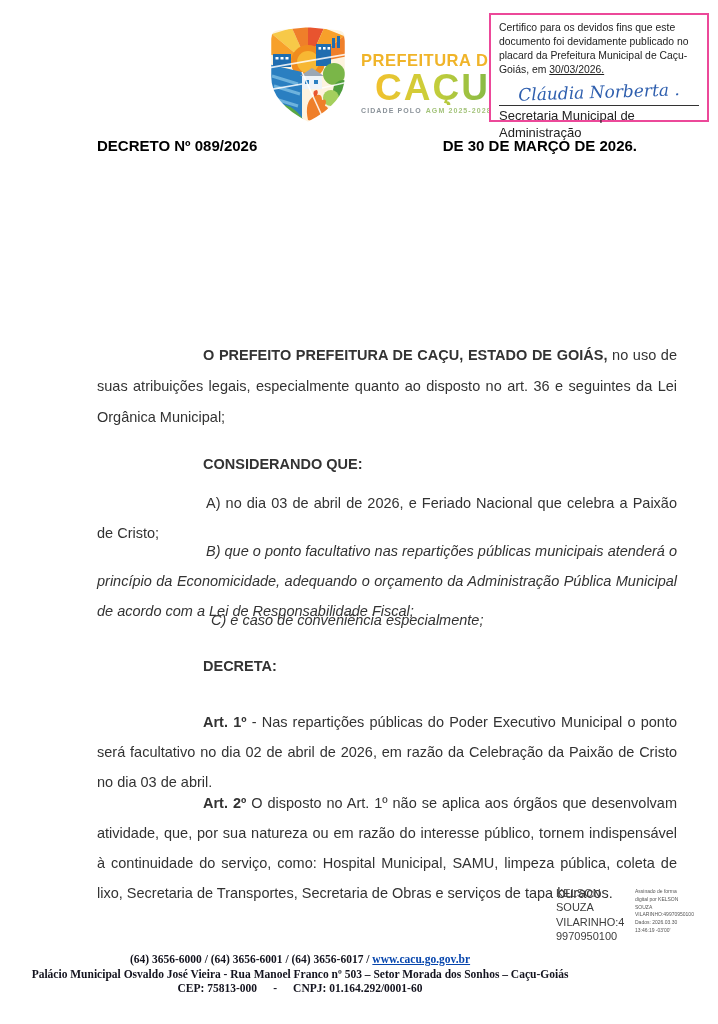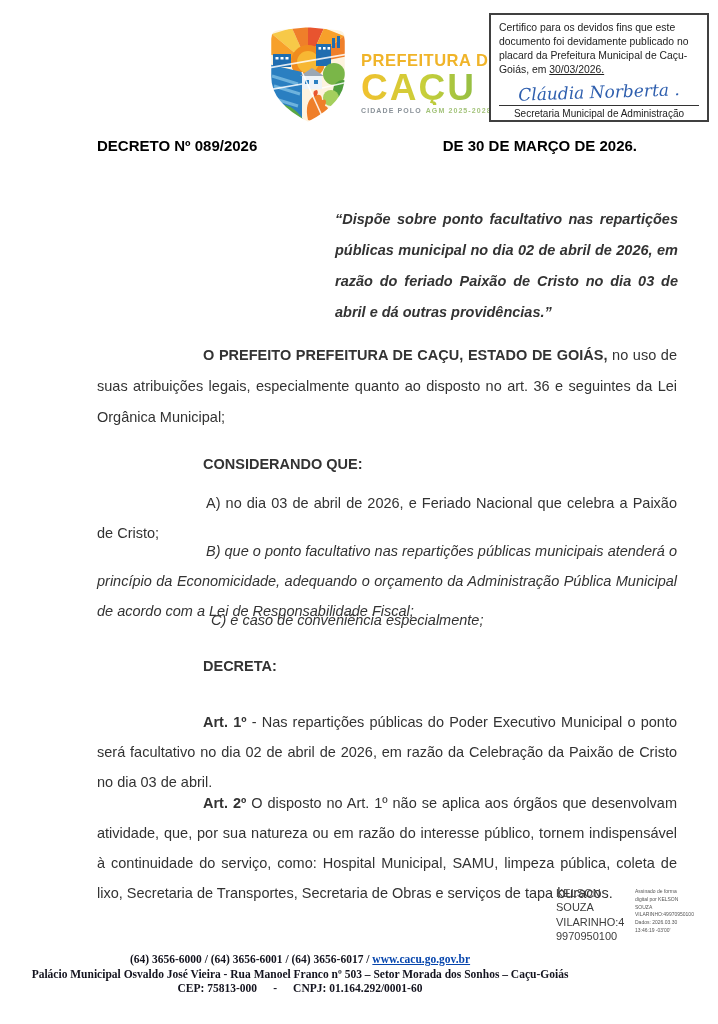--- a/index.html
+++ b/index.html
@@ -19,43 +19,43 @@
   .logo-wrap { left: 262px; top: 24px; display: flex; gap: 7px; }
   .wordmark { margin-top: 27px; }
   .wordmark .line1 {
     font-size: 16.5px; font-weight: 800; letter-spacing: 0.5px;
     color: #f0b429;
   }
   .wordmark .line2 {
     font-size: 37px; font-weight: 800; letter-spacing: 2px; line-height: 0.95;
     background: linear-gradient(90deg, #f2c12e 0%, #c8cf3a 45%, #7ab648 100%);
     -webkit-background-clip: text; background-clip: text;
-    -webkit-text-fill-color: transparent; color: #8bbf3f;
+    -webkit-text-fill-color: transparent; color: #8bbf3f; margin-left: 14px;
   }
   .wordmark .tagline { margin-top: 2px; font-size: 7px; letter-spacing: 1.1px; }
   .tagline .tg-left { color: #8a9299; font-weight: 700; }
   .tagline .tg-right { color: #a3c37a; font-weight: 700; margin-left: 4px; }
 
   
   .cert-box {
     left: 489px; top: 13px; width: 220px; height: 109px;
-    border: 2px solid #404040; background: #fff;
+    border: 2px solid #ec4899; background: #fff;
     padding: 6px 8px 3px 8px;
     font-size: 10.4px; line-height: 1.34; color: #222;
   }
   .cert-date { text-decoration: underline; }
   .cert-signature {
     margin-top: 3px; text-align: center;
     font-family: "DejaVu Serif", serif; font-style: italic;
     font-size: 17px; color: #2f5fae;
     transform: rotate(-2deg);
     height: 24px; line-height: 24px;
   }
   .cert-sign-line { border-top: 1.5px solid #333; margin-top: 1px; }
-  .cert-title { text-align: center; font-size: 10px; padding-top: 1px; }
+  .cert-title { text-align: left; font-size: 13px; padding-top: 1px; }
 
   
   .decree-line {
     left: 97px; top: 137px; width: 540px;
     display: flex; justify-content: space-between;
     font-size: 15px; font-weight: 700; color: #000000;
   }
 
   
   .body-text { font-size: 14.5px; color: #333; }
@@ -169,21 +169,20 @@
     <div class="cert-signature">Cláudia Norberta .</div>
     <div class="cert-sign-line"></div>
     <div class="cert-title">Secretaria Municipal de Administração</div>
   </div>
 
   <div class="abs decree-line">
     <span>DECRETO Nº 089/2026</span>
     <span>DE 30 DE MARÇO DE 2026.</span>
   </div>
 
-  <div class="abs body-text ementa justify">“Dispõe sobre ponto facultativo nas repartições públicas municipal no dia 02 de abril de 2026, em razão do feriado Paixão de Cristo no dia 03 de abril e dá outras providências.”</div>
 
   <p class="abs body-text preamble justify"><span class="bold">O PREFEITO PREFEITURA DE CAÇU, ESTADO DE GOIÁS,</span><span> no uso de suas atribuições legais, especialmente quanto ao disposto no art. 36 e seguintes da Lei Orgânica Municipal;</span></p>
 
   <div class="abs body-text considerando">CONSIDERANDO QUE:</div>
   <p class="abs body-text item-a justify">A) no dia 03 de abril de 2026, e Feriado Nacional que celebra a Paixão de Cristo;</p>
   <p class="abs body-text item-b justify">B) que o ponto facultativo nas repartições públicas municipais atenderá o princípio da Economicidade, adequando o orçamento da Administração Pública Municipal de acordo com a Lei de Responsabilidade Fiscal;</p>
   <p class="abs body-text item-c">C)  e caso de conveniência especialmente;</p>
 
   <div class="abs body-text decreta">DECRETA:</div>
 

